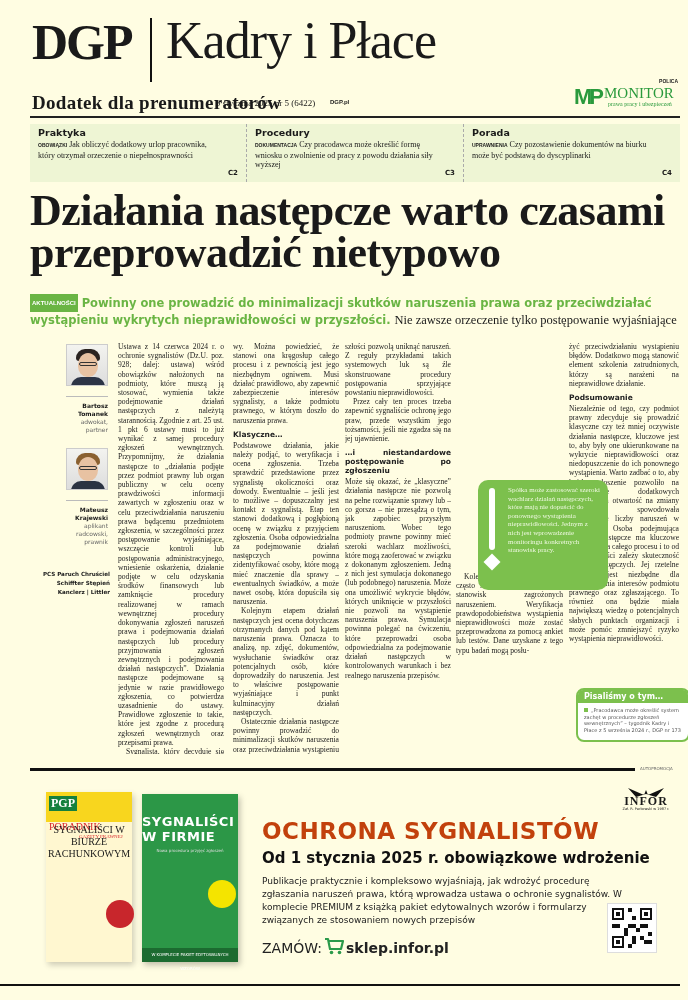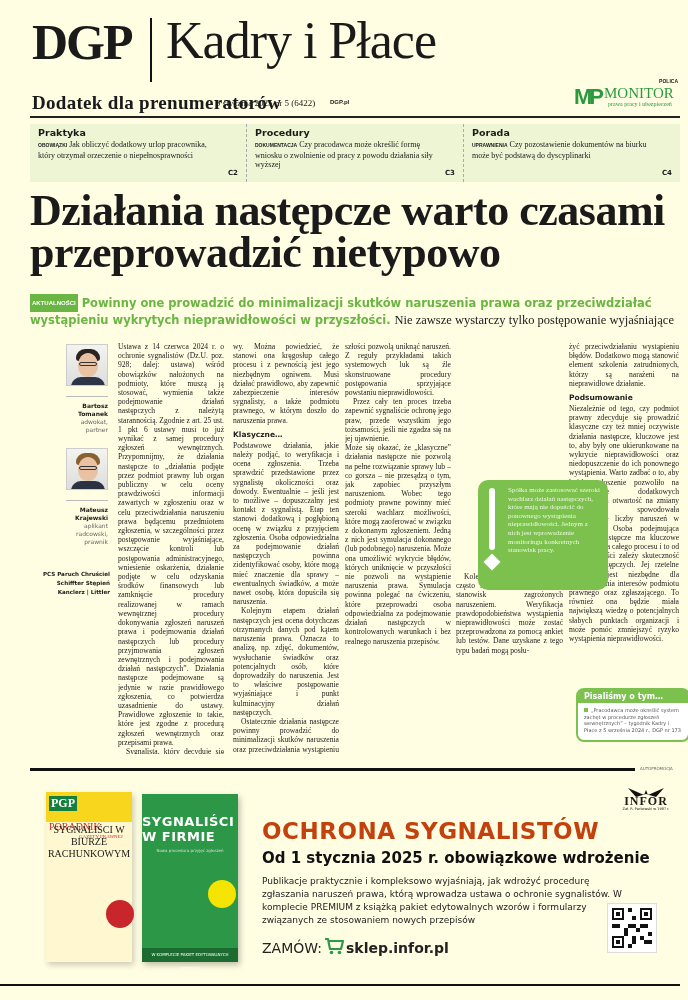--- a/index.html
+++ b/index.html
@@ -123,21 +123,21 @@
     <h3>Porada</h3>
     <p><span class="kicker">UPRAWNIENIA</span><span>Czy pozostawienie dokumentów na biurku może być podstawą do dyscyplinarki</span></p>
     <span class="page">C4</span>
   </div>
 </div>
 
 <h1 id="headline" class="abs">Działania następcze warto czasami przeprowadzić nietypowo</h1>
 <div id="lead" class="abs">
   <span class="tag">AKTUALNOŚCI</span>
   <span class="green">Powinny one prowadzić do minimalizacji skutków naruszenia prawa oraz przeciwdziałać wystąpieniu wykrytych nieprawidłowości w przyszłości.</span>
-  <span class="rest">Nie zawsze wystarczy tylko postępowanie wyjaśniające</span>
+  <span class="rest">Nie zawsze orzeczenie tylko postępowanie wyjaśniające</span>
 </div>
 
 <div class="abs photo" style="left:66px;top:344px">
   <div class="hair" style="background:#2a2320"></div>
     <div class="face"></div>
     <div class="glasses"></div>
     <div class="body" style="background:#2c3446"></div>
 </div>
 <div class="abs author-rule" style="left:66px;top:396px"></div>
 <div class="abs author-name" style="left:58px;top:402px">Bartosz Tomanek</div>
@@ -161,20 +161,21 @@
 <div id="col2" class="abs col">
   <p class="first">wy. Można powiedzieć, że stanowi ona kręgosłup całego procesu i z pewnością jest jego niezbędnym ogniwem. Musi działać prawidłowo, aby zapewnić zabezpieczenie interesów sygnalisty, a także podmiotu prawnego, w którym doszło do naruszenia prawa.</p>
   <h4>Klasyczne…</h4>
   <p class="first">Podstawowe działania, jakie należy podjąć, to weryfikacja i ocena zgłoszenia. Trzeba sprawdzić przedstawione przez sygnalistę okoliczności oraz dowody. Ewentualnie – jeśli jest to możliwe – dopuszczalny jest kontakt z sygnalistą. Etap ten stanowi dodatkową i pogłębioną ocenę w związku z przyjęciem zgłoszenia. Osoba odpowiedzialna za podejmowanie działań następczych powinna zidentyfikować osoby, które mogą mieć znaczenie dla sprawy – ewentualnych świadków, a może nawet osobę, która dopuściła się naruszenia.</p>
   <p>Kolejnym etapem działań następczych jest ocena dotychczas otrzymanych danych pod kątem naruszenia prawa. Oznacza to analizę, np. zdjęć, dokumentów, wysłuchanie świadków oraz potencjalnych osób, które doprowadziły do naruszenia. Jest to właściwe postępowanie wyjaśniające i punkt kulminacyjny działań następczych.</p>
   <p>Ostatecznie działania następcze powinny prowadzić do minimalizacji skutków naruszenia oraz przeciwdziałania wystąpieniu kolejnych nieprawidłowości. Warto, aby osoba podejmująca działania następcze podeszła do postępowania wyjaśniającego kompleksowo – nie tylko weryfikowała dane, które otrzymała, lecz także szukała luk systemowych np. w procedurach obowiązujących w danym podmiocie, i proponowała działania prewencyjne, które w przy-</p>
 </div>
 <div id="col3" class="abs col">
   <p class="first">szłości pozwolą uniknąć naruszeń. Z reguły przykładami takich systemowych luk są źle skonstruowane procedury postępowania sprzyjające powstaniu nieprawidłowości.</p>
   <p>Przez cały ten proces trzeba zapewnić sygnaliście ochronę jego praw, przede wszystkim jego tożsamości, jeśli nie zgadza się na jej ujawnienie.</p>
+  <h4>…i niestandardowe postępowanie po zgłoszeniu</h4>
   <p class="first">Może się okazać, że „klasyczne” działania następcze nie pozwolą na pełne rozwiązanie sprawy lub – co gorsza – nie przesądzą o tym, jak zapobiec przyszłym naruszeniom. Wobec tego podmioty prawne powinny mieć szeroki wachlarz możliwości, które mogą zaoferować w związku z dokonanym zgłoszeniem. Jedną z nich jest symulacja dokonanego (lub podobnego) naruszenia. Może ona umożliwić wykrycie błędów, których uniknięcie w przyszłości nie pozwoli na wystąpienie naruszenia prawa. Symulacja powinna polegać na ćwiczeniu, które przeprowadzi osoba odpowiedzialna za podejmowanie działań następczych w kontrolowanych warunkach i bez realnego naruszenia przepisów.</p>
 </div>
 <div id="col4" class="abs col">
   <p style="margin-top:230px">Kolejny sposób, który nie jest często stosowany, to monitoring stanowisk zagrożonych naruszeniem. Weryfikacja prawdopodobieństwa wystąpienia nieprawidłowości może zostać przeprowadzona za pomocą ankiet lub testów. Dane uzyskane z tego typu badań mogą posłu-</p>
 </div>
 <div id="col5" class="abs col">
   <p class="first">żyć przeciwdziałaniu wystąpieniu błędów. Dodatkowo mogą stanowić element szkolenia zatrudnionych, którzy są narażeni na nieprawidłowe działanie.</p>
   <h4>Podsumowanie</h4>
   <p class="first">Niezależnie od tego, czy podmiot prawny zdecyduje się prowadzić klasyczne czy też mniej oczywiste działania następcze, kluczowe jest to, aby były one ukierunkowane na wykrycie nieprawidłowości oraz niedopuszczenie do ich ponownego wystąpienia. Warto zadbać o to, aby każde zgłoszenie pozwoliło na wyciągnięcie dodatkowych wniosków, a otwartość na zmiany systemowe spowodowała zmniejszenie liczby naruszeń w przyszłości. Osoba podejmująca działania następcze ma kluczowe znaczenie dla całego procesu i to od jej aktywności zależy skuteczność działań następczych. Jej rzetelne działanie jest niezbędne dla zabezpieczenia interesów podmiotu prawnego oraz zgłaszającego. To również ona będzie miała największą wiedzę o potencjalnych słabych punktach organizacji i może pomóc zmniejszyć ryzyko wystąpienia nieprawidłowości.</p>
 </div>

